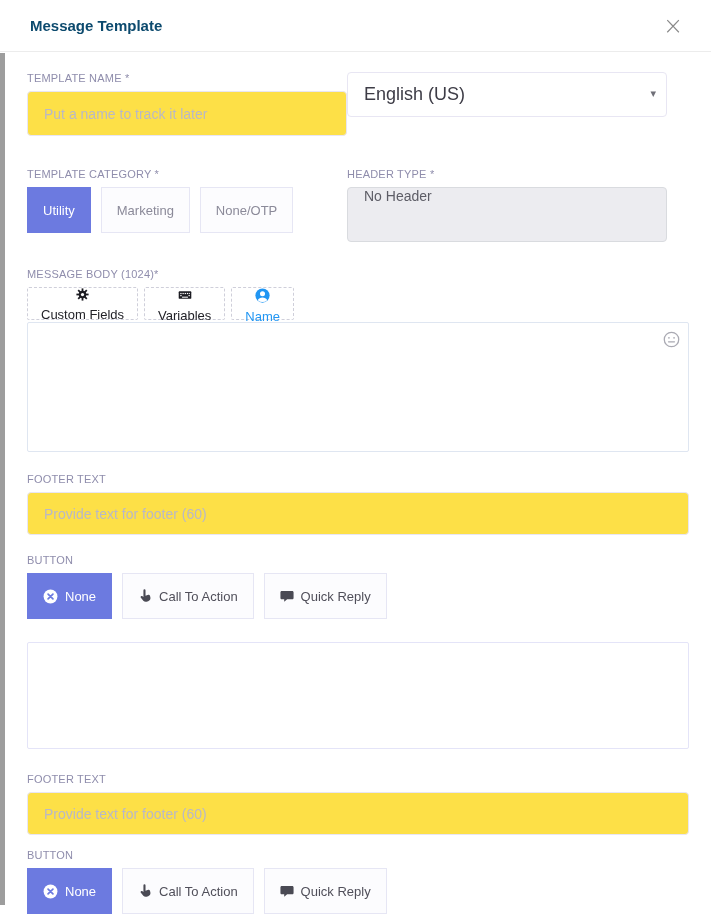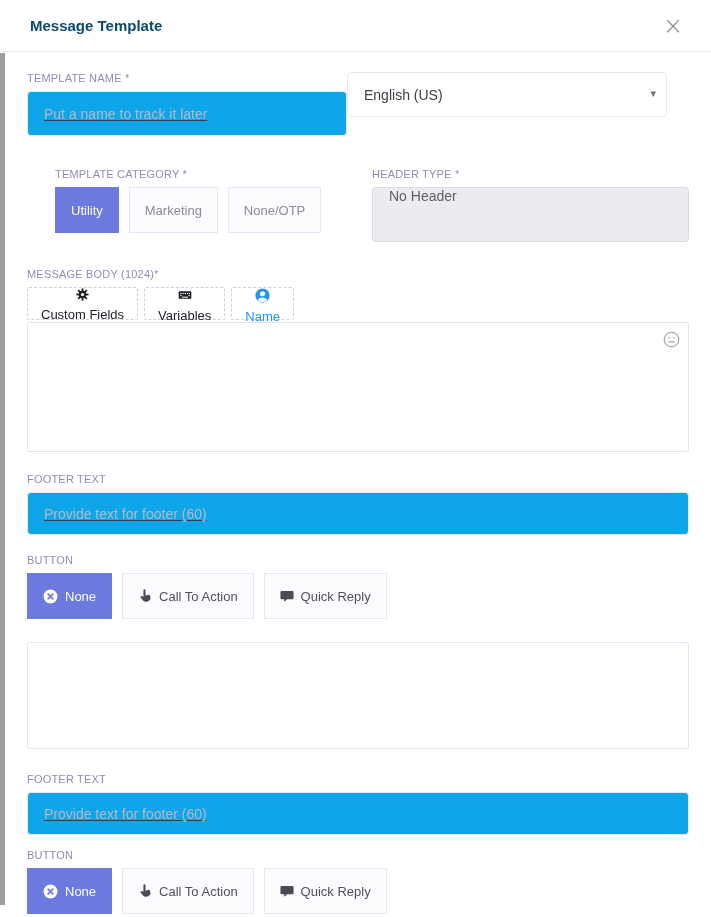--- a/index.html
+++ b/index.html
@@ -27,29 +27,28 @@
   
   .modal-body { padding: 20px 22px 20px 27px; }
   .field-label {
     display: block; font-size: 11px; color: #8f8dac; margin-bottom: 7px;
     letter-spacing: .2px; font-weight: 400;
   }
   .two-col { display: flex; }
   .col { width: 320px; }
   .text-input {
     width: 100%; height: 45px; border: 1px solid #e8e6f3; border-radius: 4px;
-    padding: 0 16px; font-size: 14px; color: #3d3c46; background: #0ea5e9; outline: none;
+    padding: 0 16px; font-size: 14px; color: #3d3c46; background: #fde047; outline: none;
     font-family: inherit;
-    text-decoration: underline;
   }
   .text-input::placeholder { color: #b9b8c6; }
   .select-wrap { position: relative; }
   .select-box {
     width: 100%; height: 45px; border: 1px solid #e8e6f3; border-radius: 4px;
-    padding: 0 26px 0 16px; font-size: 14px; color: #3d3c46; background: #fff;
+    padding: 0 26px 0 16px; font-size: 18px; color: #3d3c46; background: #fff;
     display: flex; align-items: center; cursor: pointer;
   }
   .select-caret {
     position: absolute; right: 11px; top: 50%; transform: translateY(-58%);
     font-size: 11px; color: #6f6f78; pointer-events: none;
   }
   .disabled-box {
     width: 100%; height: 55px; border: 1px solid #d9dbdf; border-radius: 4px;
     padding: 0 16px; font-size: 14px; color: #5d5d66; background: #ececf0;
     display: flex; 
@@ -86,21 +85,21 @@
   .emoji-btn {
     position: absolute; top: 8px; right: 9px; width: 18px; height: 18px;
     cursor: pointer; display: flex; align-items: center; justify-content: center;
   }
   .secondary-box {
     width: 100%; height: 107px; border: 1px solid #e4e4f8; border-radius: 2px;
     resize: none; outline: none; padding: 12px 14px; font-size: 14px;
     font-family: inherit; color: #3d3c46; display: block; background: #fff;
   }
   
-  .mt-row2 { margin-top: 32px; margin-left: 28px; }
+  .mt-row2 { margin-top: 32px; }
   .mt-row3 { margin-top: 26px; }
   .mt-row4 { margin-top: 21px; }
   .mt-row5 { margin-top: 19px; }
   .mt-box2 { margin-top: 23px; }
   .mt-row7 { margin-top: 24px; }
   .mt-row8 { margin-top: 14px; }
   svg { display: block; }
 </style>
 </head>
 <body>

